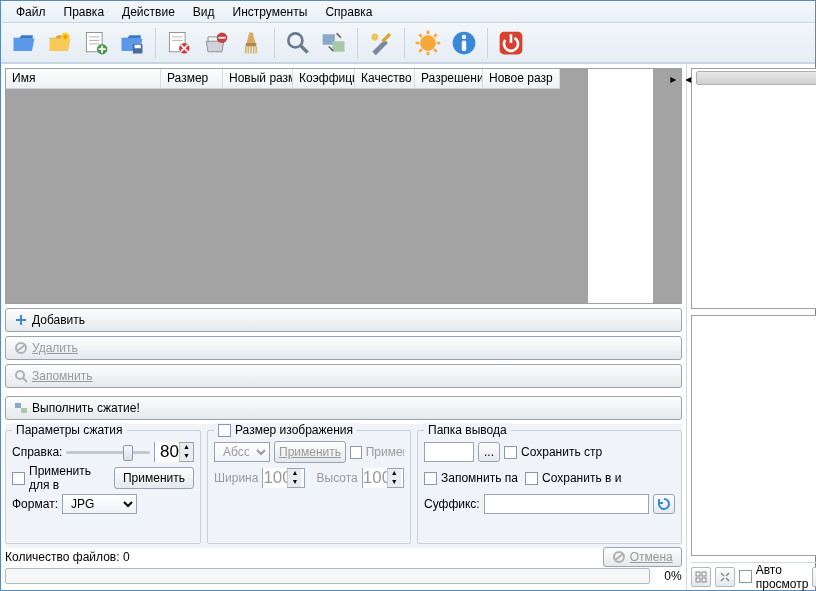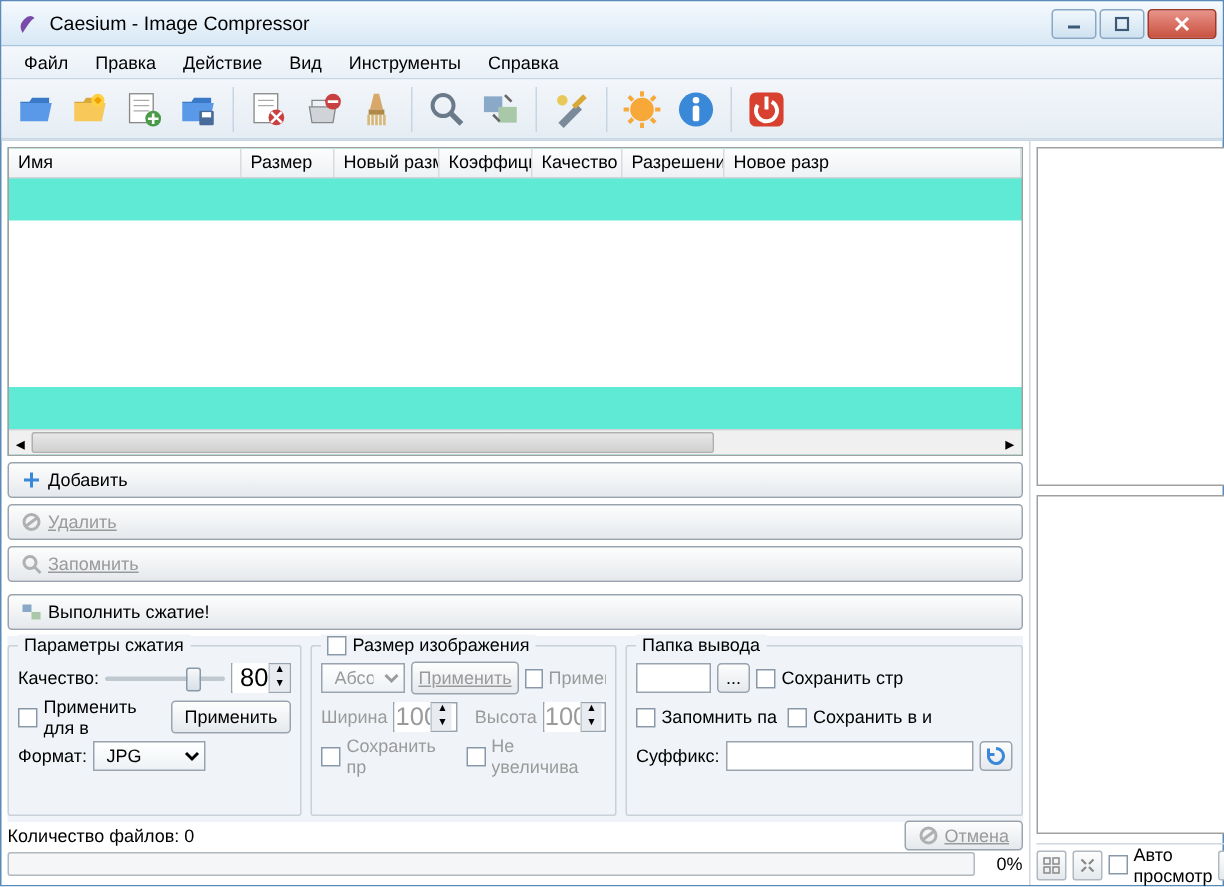--- a/index.html
+++ b/index.html
@@ -27,21 +27,21 @@
 .tbtn svg { width: 28px; height: 28px; }
 
 
 .main { flex: 1; display: flex; border-top: 1px solid #c8d6e3; }
 .left-pane { flex: 1; display: flex; flex-direction: column; padding: 4px; }
 .right-pane { width: 190px; display: flex; flex-direction: column; padding: 4px; gap: 6px; border-left: 1px solid #d0d8e0; }
 
 .preview-box { flex: 1; border: 1px solid #a0a0a0; background: #fff; }
 
 
-.table-wrap { flex: 1; border: 1px solid #a0a0a0; background: #5eead4; display: flex; flex-direction: column; gap: 28px; }
+.table-wrap { flex: 1; border: 1px solid #a0a0a0; background: #a3a3a3; display: flex; flex-direction: row; gap: 28px; }
 .thead { display: flex; background: linear-gradient(#fdfdfd,#eef1f4); border-bottom: 1px solid #d0d4d8; height: 20px; }
 .th { padding: 2px 6px; border-right: 1px solid #d8dce0; white-space: nowrap; overflow: hidden; font-size: 12px; }
 .tbody { flex: 1; background: #fff; }
 .hscroll { height: 17px; background: #f0f0f0; border-top: 1px solid #d0d4d8; position: relative; }
 .hscroll .thumb { position: absolute; left: 15px; top: 1px; width: 455px; height: 14px; background: linear-gradient(#e8e8e8,#d0d0d0); border: 1px solid #b0b0b0; border-radius: 2px; }
 .hscroll .arrow { position:absolute; top:0; width:15px; height:17px; display:flex; align-items:center; justify-content:center; }
 .hscroll .arrow.left { left:0; }
 .hscroll .arrow.right { right:0; }
 
 
@@ -84,46 +84,20 @@
 
 .disabled-text { color:#9a9a9a; }
 
 .groups-wrap { background:#f0f4f8; padding-top:6px; }
 </style>
 </head>
 <body>
 
 <div class="window">
 
-  <div class="titlebar">
-    <div class="app-icon">
-      <svg viewBox="0 0 16 16">
-          <path d="M4 14 Q1 9 5 5 Q9 1 12 4 Q10 5 8 8 Q6 11 4 14 Z" fill="#7a4aaa"></path>
-        </svg>
-    </div>
-    <div class="title">Caesium - Image Compressor</div>
-    <div class="win-btns">
-      <div class="win-btn">
-          <svg width="10" height="10">
-            <line x1="1" y1="7" x2="9" y2="7" stroke="#3a5a78" stroke-width="2"></line>
-          </svg>
-        </div>
-      <div class="win-btn">
-          <svg width="10" height="10">
-            <rect x="1" y="1" width="8" height="8" fill="none" stroke="#3a5a78" stroke-width="1.5"></rect>
-          </svg>
-        </div>
-      <div class="win-btn close">
-          <svg width="12" height="10">
-            <line class="x-line" x1="2" y1="1" x2="10" y2="9" stroke-width="2"></line>
-            <line class="x-line" x1="10" y1="1" x2="2" y2="9" stroke-width="2"></line>
-          </svg>
-        </div>
-    </div>
-  </div>
 
   <div class="menubar">
     <span>Файл</span>
     <span>Правка</span>
     <span>Действие</span>
     <span>Вид</span>
     <span>Инструменты</span>
     <span>Справка</span>
   </div>
 
@@ -290,21 +264,21 @@
           <span>Выполнить сжатие!</span>
         </div>
       </div>
 
       <div class="groups-wrap">
       <div class="groups">
 
         <div class="group g1">
           <div class="group-title">Параметры сжатия</div>
           <div class="row">
-            <span class="lbl">Качество:</span>
+            <span class="lbl">Справка:</span>
             <div class="slider">
                   <div class="track"></div>
                   <div class="thumb2"></div>
                 </div>
             <div class="spin">
                   <input value="80" style="">
                   <div class="arrows">
                     <div>▲</div>
                     <div>▼</div>
                   </div>
@@ -343,26 +317,20 @@
                   </div>
                 </div>
             <span class="lbl disabled-text" style="margin-left:8px">Высота</span>
             <div class="spin" style="width:44px">
                   <input class="disabled-text" value="100" style="">
                   <div class="arrows">
                     <div>▲</div>
                     <div>▼</div>
                   </div>
                 </div>
-          </div>
-          <div class="row">
-            <span class="chk"></span>
-            <span class="lbl disabled-text" style="width:76px;overflow:hidden">Сохранить пр</span>
-            <span class="chk"></span>
-            <span class="lbl disabled-text" style="overflow:hidden">Не увеличива</span>
           </div>
         </div>
 
         <div class="group g3">
           <div class="group-title">Папка вывода</div>
           <div class="row">
             <input class="txt" style="width: 50px;">
             <div class="sqbtn">
                   <span>...</span>
                 </div>

